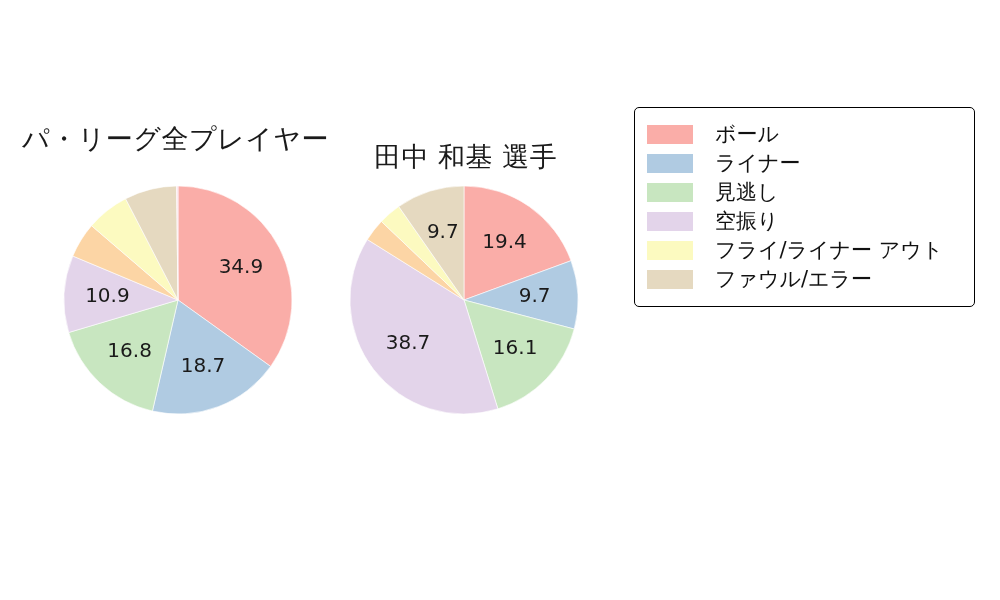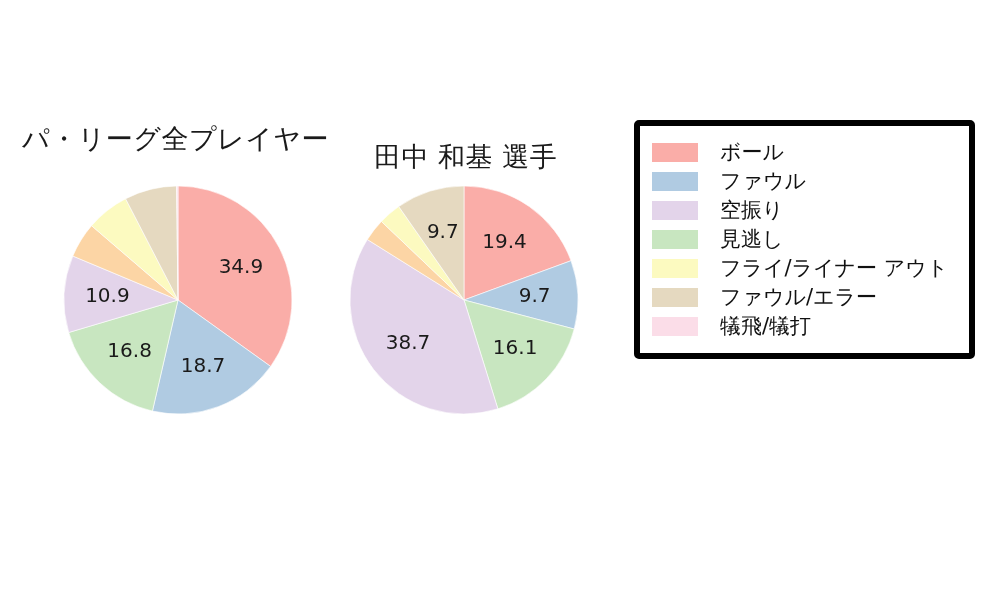--- a/index.html
+++ b/index.html
@@ -43,24 +43,24 @@
     font-family: "DejaVu Sans", "Liberation Sans", sans-serif;
     font-size: 20px;
     fill: #1a1a1a;
     text-anchor: middle;
     dominant-baseline: middle;
   }
 
   #legend {
     position: absolute;
     left: 634px;
-    top: 120px;
+    top: 107px;
     width: 341px;
     box-sizing: border-box;
-    border: 6px solid #000000;
+    border: 1px solid #000000;
     border-radius: 5px;
     background: #ffffff;
     padding: 12px 14px 12px 12px;
   }
   .legend-row {
     display: flex;
     align-items: center;
     height: 29px;
   }
   .legend-swatch {
@@ -119,37 +119,33 @@
       </svg>
   </div>
 
   <div id="legend">
       <div class="legend-row">
         <span class="legend-swatch" style="background: rgb(250, 173, 168);"></span>
         <span class="legend-label">ボール</span>
       </div>
       <div class="legend-row">
         <span class="legend-swatch" style="background: rgb(176, 203, 226);"></span>
-        <span class="legend-label">ファウル</span>
+        <span class="legend-label">ライナー</span>
+      </div>
+      <div class="legend-row">
+        <span class="legend-swatch" style="background: rgb(200, 230, 192);"></span>
+        <span class="legend-label">見逃し</span>
       </div>
       <div class="legend-row">
         <span class="legend-swatch" style="background: rgb(227, 212, 234);"></span>
         <span class="legend-label">空振り</span>
-      </div>
-      <div class="legend-row">
-        <span class="legend-swatch" style="background: rgb(200, 230, 192);"></span>
-        <span class="legend-label">見逃し</span>
       </div>
       <div class="legend-row">
         <span class="legend-swatch" style="background: rgb(252, 250, 192);"></span>
         <span class="legend-label">フライ/ライナー アウト</span>
       </div>
       <div class="legend-row">
         <span class="legend-swatch" style="background: rgb(229, 217, 192);"></span>
         <span class="legend-label">ファウル/エラー</span>
       </div>
-      <div class="legend-row">
-        <span class="legend-swatch" style="background: rgb(251, 221, 232);"></span>
-        <span class="legend-label">犠飛/犠打</span>
-      </div>
     </div>
 
 </div>
 
 </body></html>

